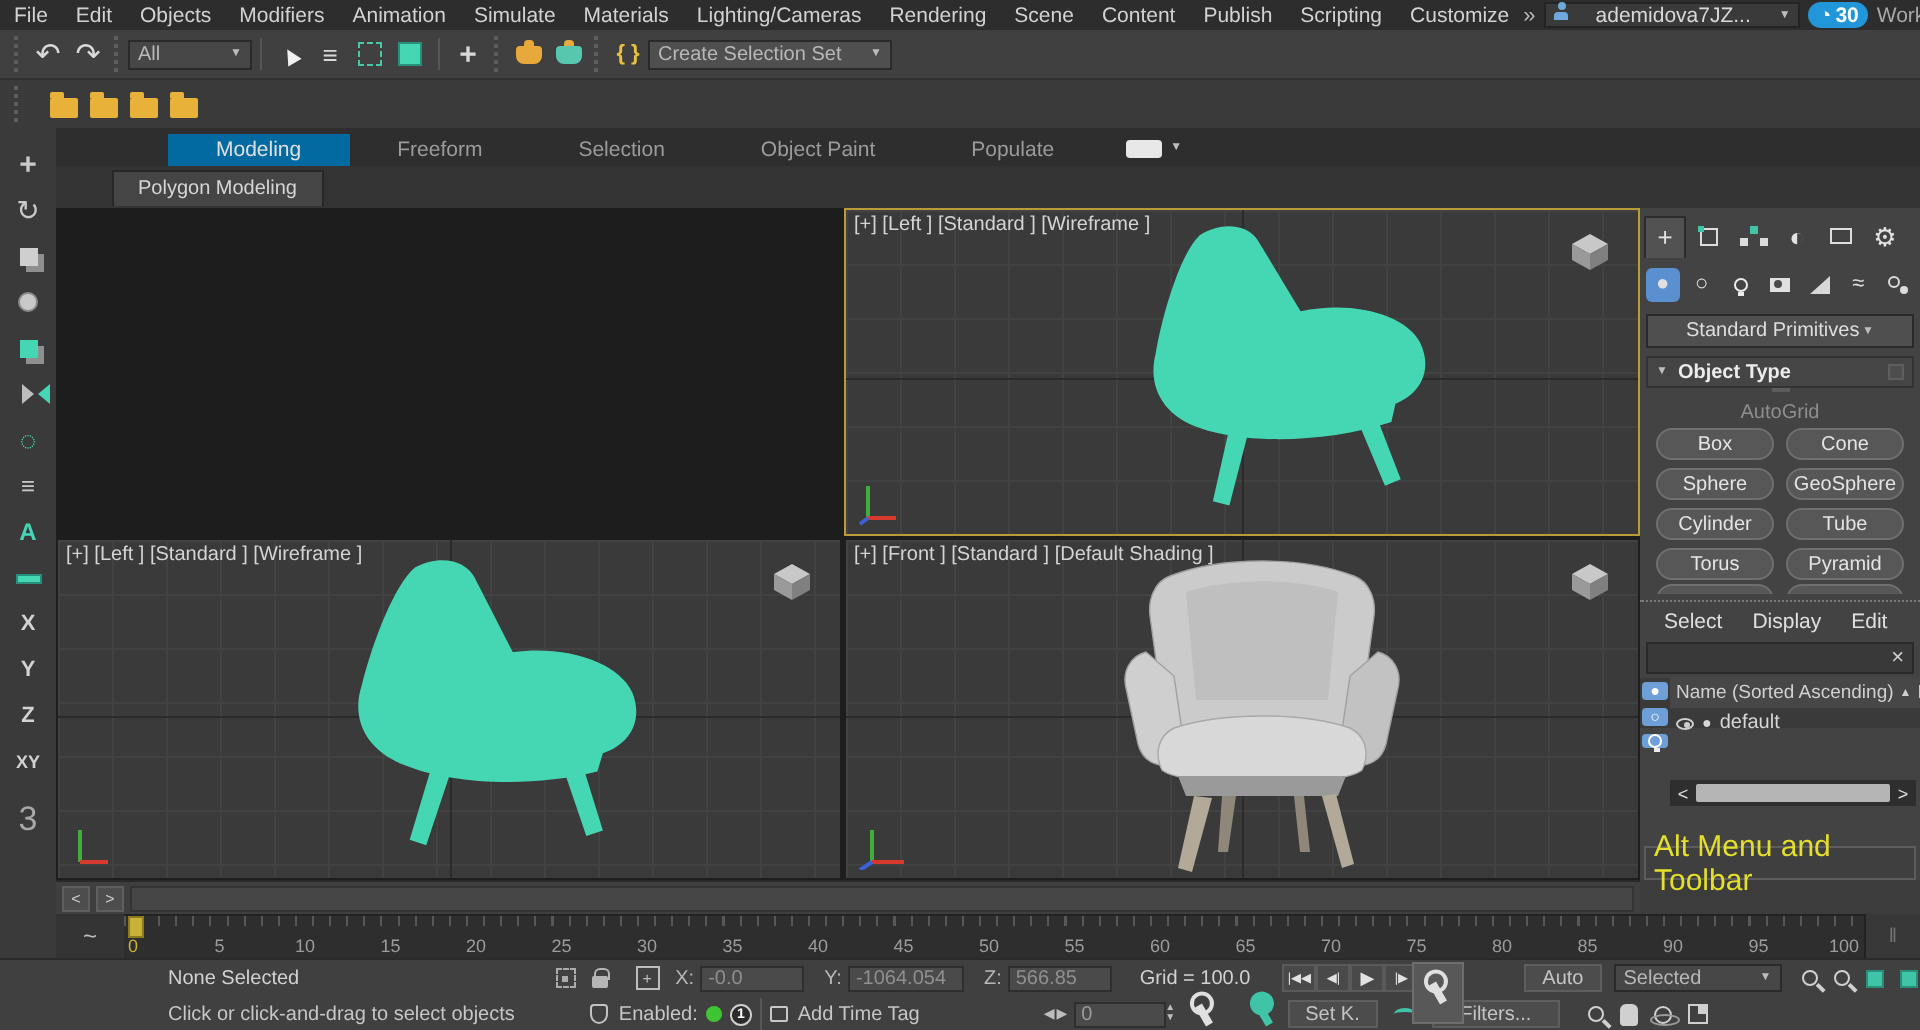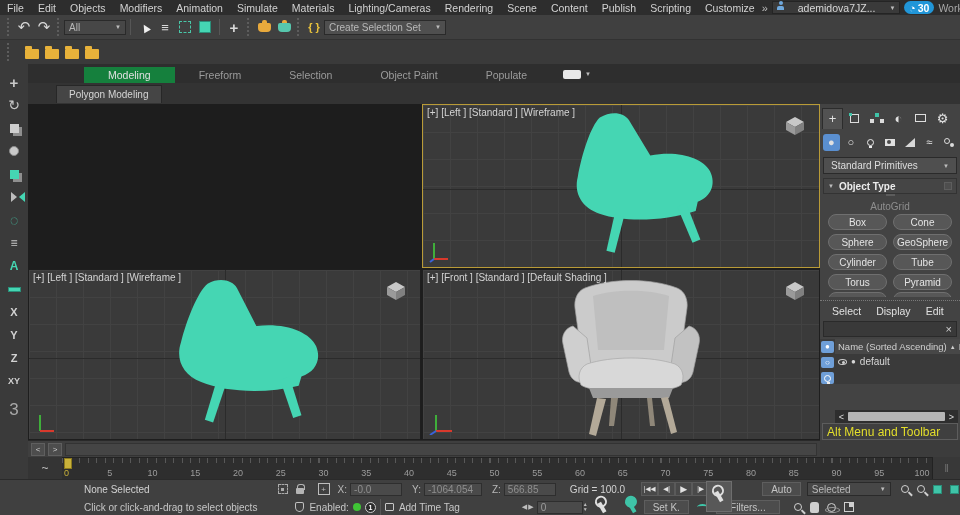--- a/index.html
+++ b/index.html
@@ -41,21 +41,21 @@
   .braces { color:#e8c23c; font-weight:bold; font-size:11px; }
   .folder { width:14px; height:10px; background:#e8b23a; border-radius:1px; position:relative; margin-top:3px;}
   .folder::before { content:''; position:absolute; top:-3px; left:0; width:7px; height:3px;
                     background:#e8b23a; border-radius:1px 1px 0 0; }
 
   
   #ribbon { left:28px; top:64px; width:932px; height:40px; background:#353535; }
   #ribbon-tabs { height:19px; background:#2e2e2e; display:flex; align-items:flex-end;
                  padding-left:56px; color:#9b9b9b; font-size:10.5px; }
   .rtab { padding:2px 24px; }
-  .rtab.active { background:#15803d; color:#e0e0e0; }
+  .rtab.active { background:#0369a1; color:#e0e0e0; }
   #ribbon-sub { height:21px; background:#333333; display:flex; align-items:center; }
   .subtab { background:#454545; color:#d6d6d6; padding:3px 12px; margin-left:28px;
             border:1px solid #272727; border-bottom:none; }
 
   
   #left-toolbar { left:0; top:64px; width:28px; height:415px; background:#3a3a3a;
                   display:flex; flex-direction:column; align-items:center; padding-top:8px; gap:3px; }
   .ltool { width:22px; height:20px; display:flex; align-items:center; justify-content:center;
            color:#c9c9c9; font-size:12px; flex:0 0 auto; }
   .sq-stack { width:9px; height:9px; background:#cfcfcf; box-shadow:3px 3px 0 #8f8f8f; }
@@ -88,21 +88,21 @@
                  display:flex; flex-direction:column; }
   .cp-tabs { height:26px; display:flex; align-items:center; gap:1px; padding:2px 2px 0 2px; }
   .cp-tab { width:21px; height:21px; display:flex; align-items:center; justify-content:center;
             color:#e2e2e2; font-size:13px; }
   .cp-tab.active { background:#525252; border:1px solid #2c2c2c; border-bottom:none; }
   .cp-cats { height:24px; display:flex; align-items:center; gap:3px; padding:0 3px; }
   .cp-cat { width:17px; height:17px; display:flex; align-items:center; justify-content:center;
             color:#e0e0e0; font-size:11px; border-radius:3px; }
   .cp-cat.active { background:#5a8fd0; }
   .dd-prim { margin:3px 3px 0 3px; height:17px; background:#4f4f4f; border:1px solid #2a2a2a;
-             display:flex; align-items:center; justify-content:space-between; padding:0 7px; color:#dedede; }
+             display:flex; align-items:center; justify-content:space-between; padding:0 19px; color:#dedede; }
   .rollout { margin:4px 3px 0 3px; height:16px; background:#454545; border:1px solid #333;
              display:flex; align-items:center; gap:5px; padding:0 4px; color:#ececec; font-weight:bold; }
   .rollout .box { margin-left:auto; width:8px; height:8px; background:#4e4e4e; border:1px solid #5e5e5e; }
   .autogrid-row { height:18px; display:flex; align-items:center; justify-content:center; gap:5px;
                   color:#8e8e8e;flex-direction:column; }
   .chk { width:9px; height:9px; background:#454545; border:1px solid #5c5c5c; }
   .btn-grid { display:grid; grid-template-columns:1fr 1fr; gap:4px 6px; padding:2px 8px 0 8px; }
   .pbtn { height:16px; background:#575757; border:1px solid #6f6f6f; border-radius:8px;
           display:flex; align-items:center; justify-content:center; color:#e4e4e4; }
   .clip-row { height:7px; overflow:hidden; }
@@ -118,22 +118,22 @@
   .exp-body { flex:1; min-width:0; }
   .exp-header { height:15px; background:#474747; display:flex; align-items:center; gap:3px;
                 padding:0 3px; color:#d0d0d0; font-size:9.5px; white-space:nowrap; overflow:hidden; }
   .exp-row { height:15px; display:flex; align-items:center; gap:4px; padding:0 3px; color:#d6d6d6; }
   .eye { width:9px; height:6px; border:1px solid #cfcfcf; border-radius:50%; position:relative; }
   .eye::after { content:''; position:absolute; left:2.5px; top:1px; width:3px; height:3px;
                 border-radius:50%; background:#cfcfcf; }
   .hscroll { height:13px; margin:26px 2px 0 15px; background:#2e2e2e; display:flex; align-items:center; }
   .hs-arrow { width:13px; color:#e0e0e0; font-size:9px; text-align:center; }
   .hs-track { flex:1; height:9px; background:#b5b5b5; border-radius:1px; }
-  .ws-box { margin:0 2px 0 2px; height:17px; border:1px solid #5d5d5d; background:#3f3f3f;
-            color:#e4df2b; font-size:12px; display:flex; align-items:center; padding-left:4px; }
+  .ws-box { margin:20px 2px 0 2px; height:17px; border:1px solid #5d5d5d; background:#3f3f3f;
+            color:#e4df2b; font-size:15px; display:flex; align-items:center; padding-left:4px; }
 
   
   #timeslider { left:28px; top:440px; width:792px; height:17px; background:#3f3f3f;
                 border-top:1px solid #292929; display:flex; align-items:center; padding:0 3px; gap:3px; }
   .ts-arrow { width:14px; height:13px; background:#4d4d4d; border:1px solid #5f5f5f; color:#d0d0d0;
               display:flex; align-items:center; justify-content:center; font-size:8px; }
   .ts-btn { width:268px; height:13px; background:#5a5a5a; border:1px solid #6c6c6c; color:#dedede;
             display:flex; align-items:center; justify-content:center; }
   .ts-track { flex:1; height:13px; background:#454545; border:1px solid #333; }
   #ruler-left { left:28px; top:457px; width:34px; height:22px; background:#343434; display:flex;

